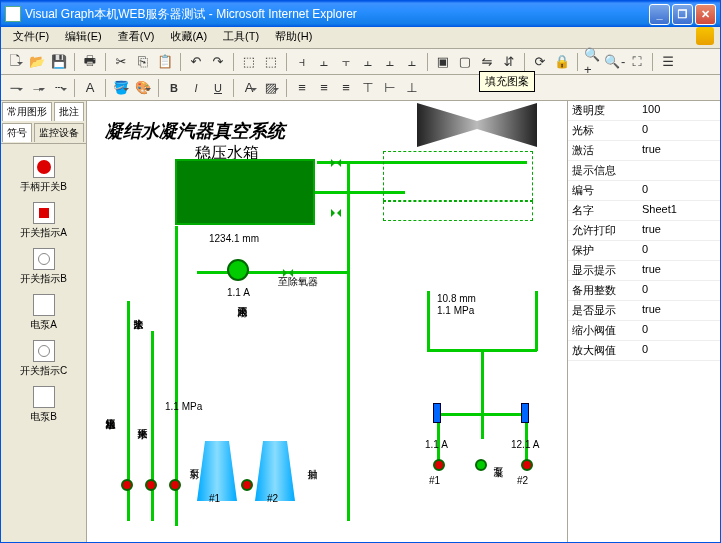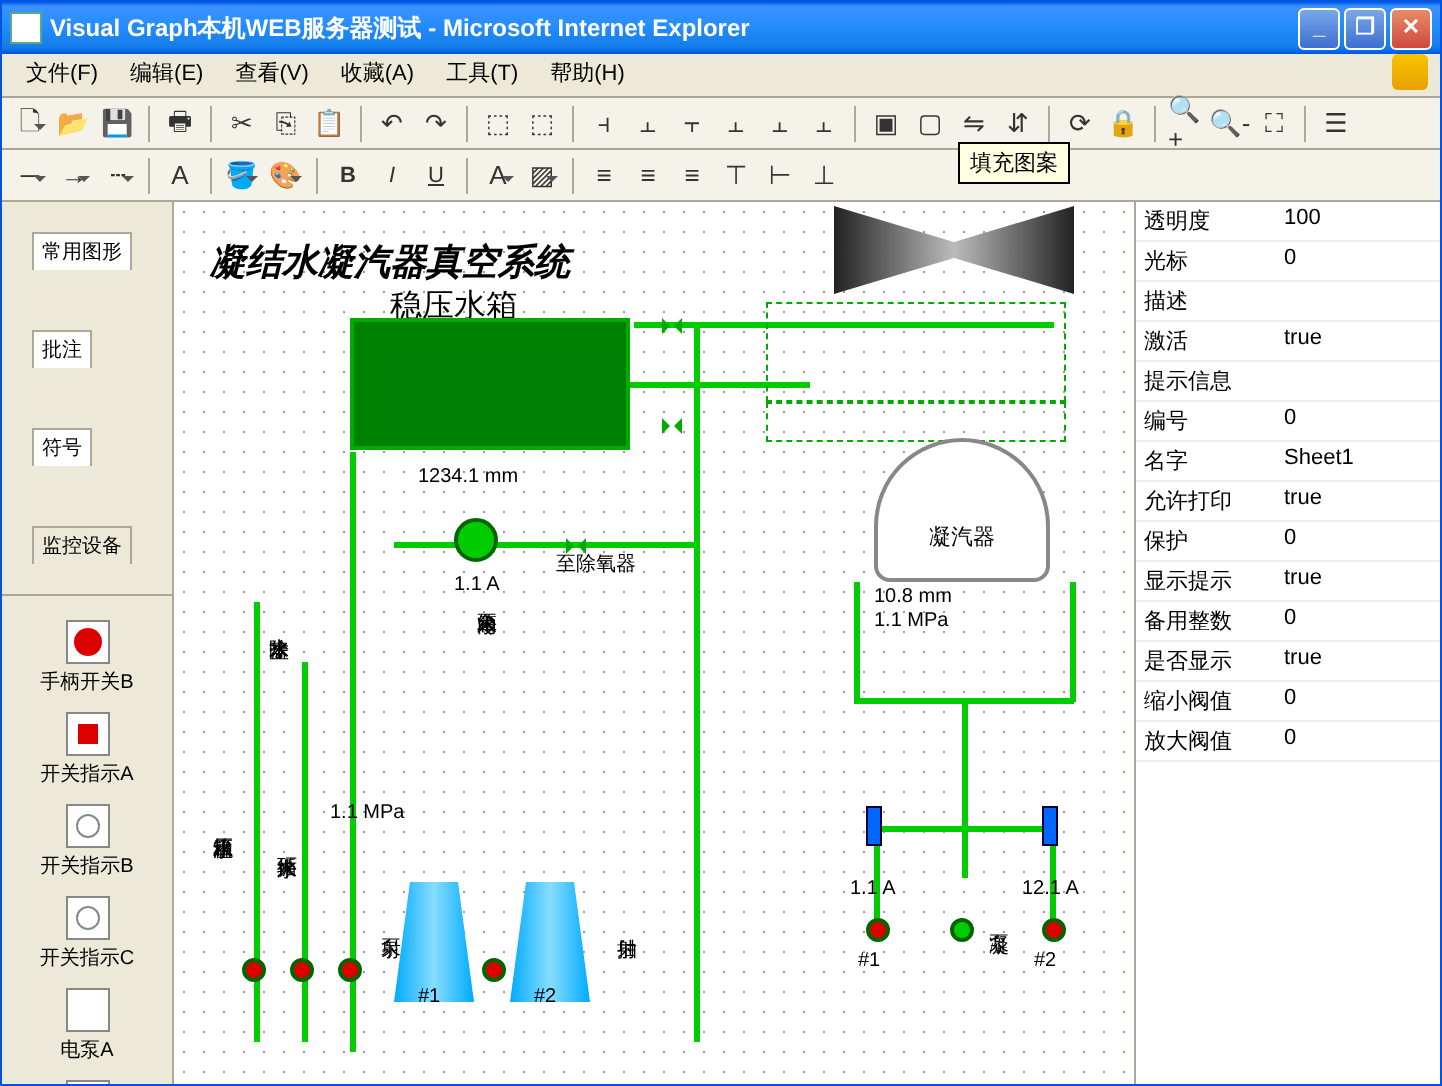--- a/index.html
+++ b/index.html
@@ -1,34 +1,34 @@
 <!DOCTYPE html>
 <html><head>
 <meta charset="utf-8">
 <style>
 *{box-sizing:border-box;margin:0;padding:0;font-family:"Microsoft YaHei","SimSun",sans-serif;font-size:11px}
 body{background:#ece9d8;width:721px;height:543px;overflow:hidden;border:1px solid #0054e3}
 .titlebar{height:26px;background:linear-gradient(to bottom,#0058e6 0%,#3d91ff 8%,#288eff 40%,#127de8 88%,#0054e3 100%);display:flex;align-items:center;padding:0 4px;color:#fff}
 .titlebar .icon{width:16px;height:16px;background:#fff;margin-right:4px;border:1px solid #5a8}
-.titlebar .title{flex:1;font-weight:bold;font-size:12px}
+.titlebar .title{flex:1;font-weight:normal;font-size:12px}
 .winbtns{display:flex;gap:2px}
 .winbtn{width:21px;height:21px;background:linear-gradient(#7ba7e8,#3c6fd0);border:1px solid #fff;border-radius:3px;color:#fff;text-align:center;line-height:18px;font-weight:bold;cursor:pointer}
 .winbtn.close{background:linear-gradient(#e88b6a,#d0493c)}
 .menubar{height:22px;background:#ece9d8;display:flex;padding:0 4px;border-bottom:1px solid #aca899;position:relative}
 .menubar .mi{padding:2px 8px;cursor:pointer}
 .ie-logo{position:absolute;right:6px;width:18px;height:18px;background:linear-gradient(#f7c400,#e8a000);border-radius:3px}
 .toolbar{height:26px;background:#f4f2e9;display:flex;align-items:center;padding:0 4px;border-bottom:1px solid #aca899;gap:2px;position:relative}
 .tb{width:20px;height:20px;border:1px solid transparent;display:flex;align-items:center;justify-content:center;cursor:pointer;font-size:13px;color:#333;position:relative}
 .tb.dd::after{content:"";border:3px solid transparent;border-top-color:#555;position:absolute;right:1px;bottom:3px}
 .sep{width:1px;height:18px;background:#aca899;margin:0 3px}
 .tooltip{position:absolute;top:22px;left:478px;background:#ffffe1;border:1px solid #000;padding:2px 5px;font-size:11px;white-space:nowrap;z-index:99}
 .workspace{display:flex;height:457px}
 .leftpanel{width:86px;background:#ece9d8;border-right:1px solid #aca899;display:flex;flex-direction:column}
 .tabrow{display:flex;flex-wrap:wrap;border-bottom:1px solid #aca899}
-.tab{padding:2px 4px;border:1px solid #aca899;border-bottom:none;background:#fff;font-size:10px;cursor:pointer;margin:15px}
+.tab{padding:2px 4px;border:1px solid #aca899;border-bottom:none;background:#fff;font-size:10px;cursor:pointer;margin:1px}
 .tab.active{background:#ece9d8}
 .palette{flex:1;overflow:auto;padding:4px;text-align:center}
 .pitem{margin:8px 0}
 .pitem .pic{width:22px;height:22px;margin:0 auto 2px;border:1px solid #888;background:#fff;position:relative}
 .pitem .pic.red::after{content:"";position:absolute;inset:3px;background:#d00;border-radius:50%}
 .pitem .pic.sq::after{content:"";position:absolute;inset:5px;background:#d00}
 .pitem .pic.circ::after{content:"";position:absolute;inset:4px;border:1px solid #888;border-radius:50%}
 .pitem .lbl{font-size:10px}
 .canvas{flex:1;background:#fff;position:relative;overflow:hidden;border-right:1px solid #aca899}
 .dotgrid{position:absolute;inset:0;background-image:radial-gradient(#999 0.5px,transparent 0.5px);background-size:10px 10px}
@@ -164,26 +164,26 @@
         </div>
       <div class="pitem">
           <div class="pic sq"></div>
           <div class="lbl">开关指示A</div>
         </div>
       <div class="pitem">
           <div class="pic circ"></div>
           <div class="lbl">开关指示B</div>
         </div>
       <div class="pitem">
+          <div class="pic"></div>
+          <div class="lbl">电泵A</div>
+        </div>
+      <div class="pitem">
           <div class="pic circ"></div>
           <div class="lbl">开关指示C</div>
-        </div>
-      <div class="pitem">
-          <div class="pic"></div>
-          <div class="lbl">电泵A</div>
         </div>
       <div class="pitem">
           <div class="pic"></div>
           <div class="lbl">电泵B</div>
         </div>
     </div>
   </div>
 
   <div class="canvas">
     <div class="dotgrid"></div>
@@ -239,21 +239,20 @@
             <defs>
               <linearGradient id="g">
                 <stop offset="0" stop-color="#222"></stop>
                 <stop offset="0.5" stop-color="#bbb"></stop>
                 <stop offset="1" stop-color="#222"></stop>
               </linearGradient>
             </defs>
           </svg>
       </div>
 
-      <div class="condenser"><span>凝汽器</span></div>
       <div class="txt" style="top:192px;left:350px">10.8 mm</div>
       <div class="txt" style="top:204px;left:350px">1.1 MPa</div>
 
       <div class="rect-b" style="top:302px;left:346px"></div>
       <div class="rect-b" style="top:302px;left:434px"></div>
       <div class="txt" style="top:338px;left:338px">1.1 A</div>
       <div class="txt" style="top:338px;left:424px">12.1 A</div>
       <div class="smallcirc" style="top:358px;left:346px;background:#d00"></div>
       <div class="smallcirc" style="top:358px;left:388px;background:#0c0"></div>
       <div class="smallcirc" style="top:358px;left:434px;background:#d00"></div>
@@ -270,24 +269,20 @@
   <div class="proppanel" id="props">
       <div class="prow">
         <div class="k">透明度</div>
         <div class="v">100</div>
       </div>
       <div class="prow">
         <div class="k">光标</div>
         <div class="v">0</div>
       </div>
       <div class="prow">
-        <div class="k">描述</div>
-        <div class="v"></div>
-      </div>
-      <div class="prow">
         <div class="k">激活</div>
         <div class="v">true</div>
       </div>
       <div class="prow">
         <div class="k">提示信息</div>
         <div class="v"></div>
       </div>
       <div class="prow">
         <div class="k">编号</div>
         <div class="v">0</div>

